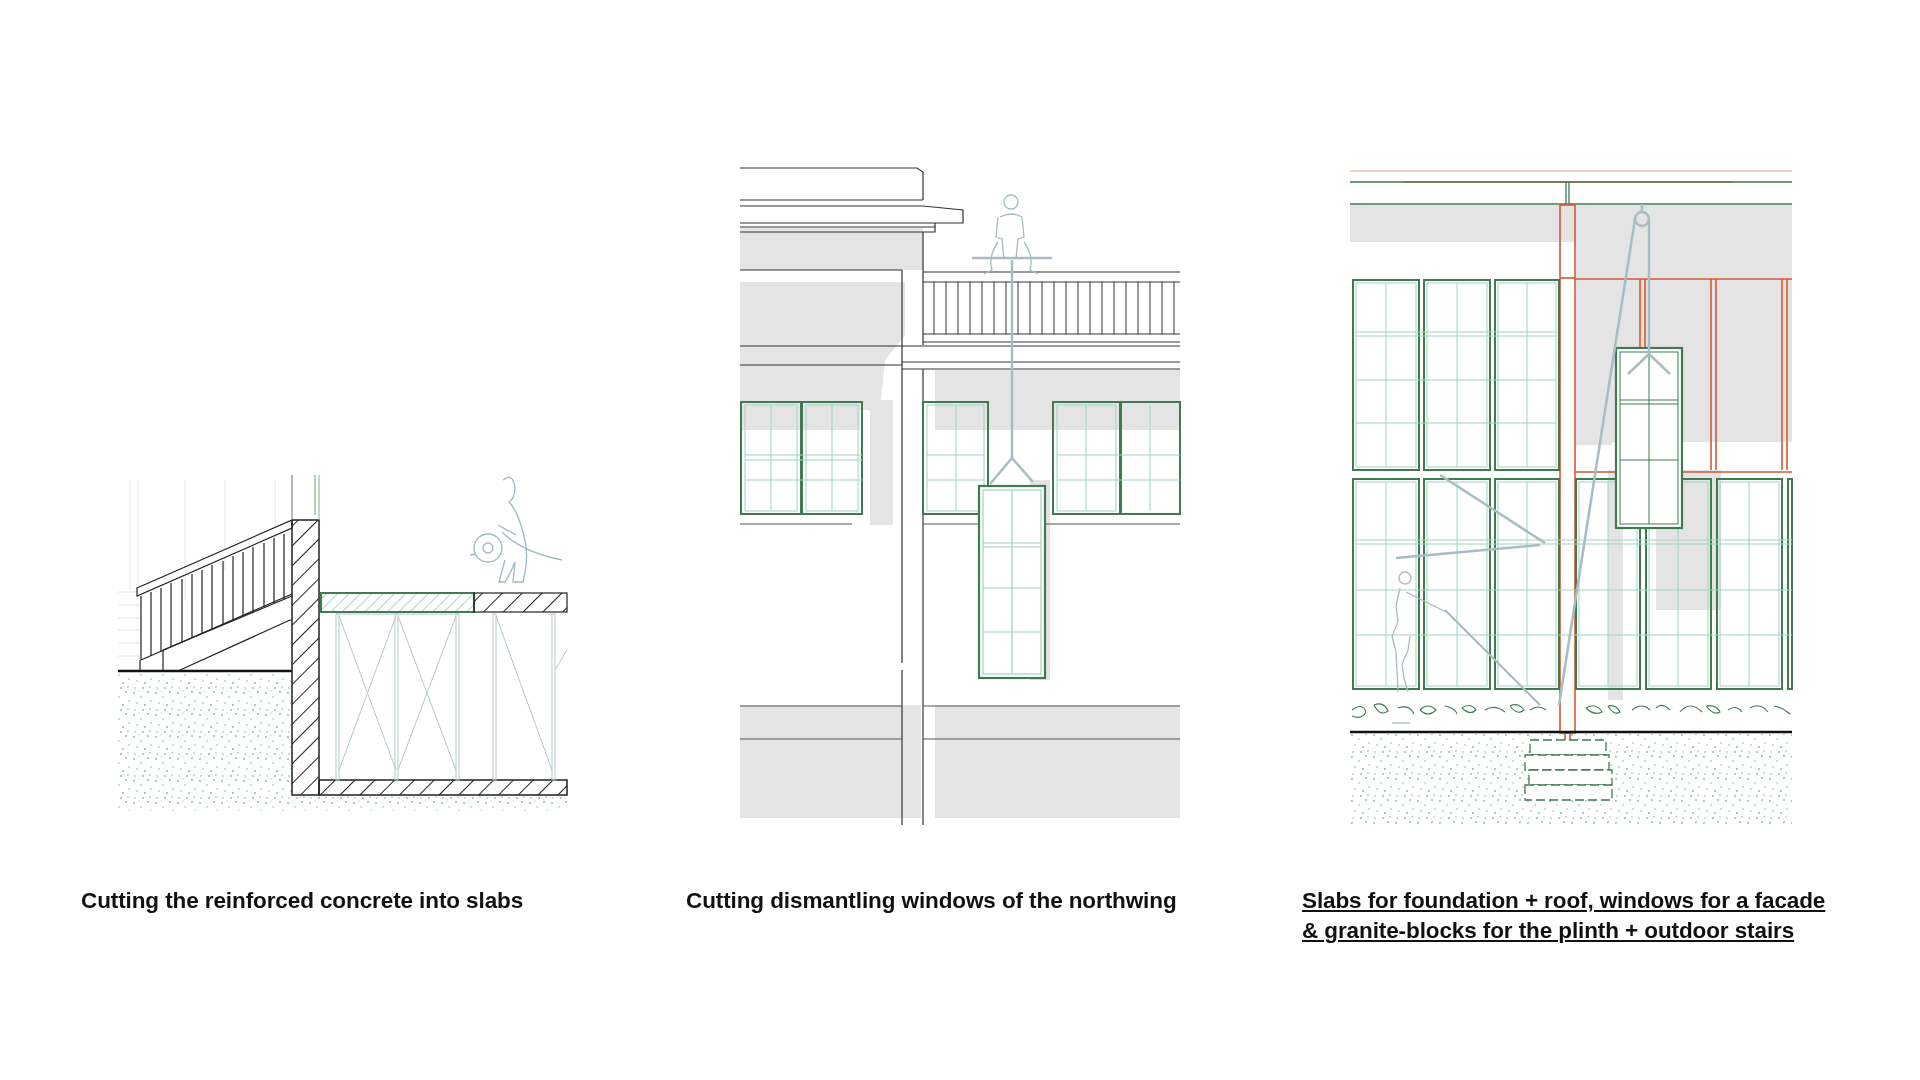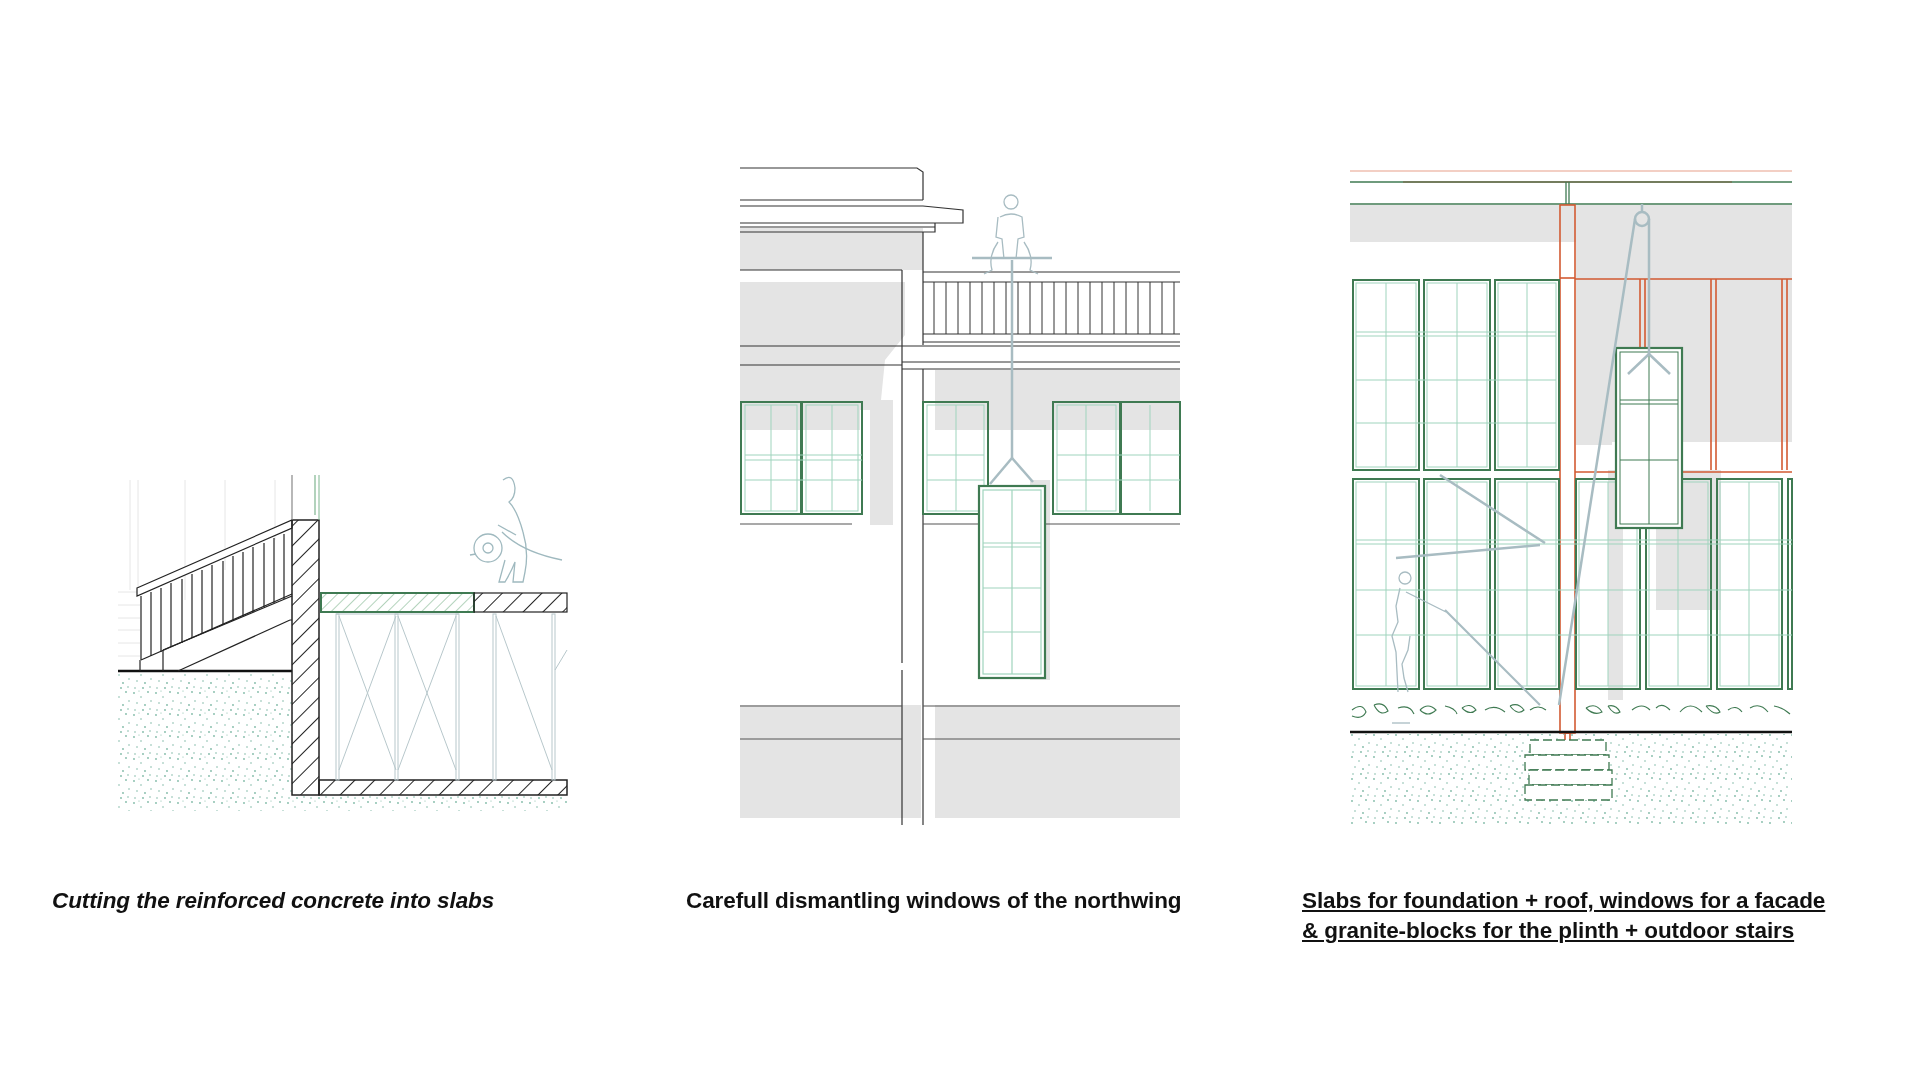--- a/index.html
+++ b/index.html
@@ -105,21 +105,21 @@
     <g stroke="#9fb9bf" stroke-width="1.3" fill="none">
       <path d="M393,10 q10,-8 12,8 q0,10 -6,14 q8,8 14,30 q6,20 2,40 l-2,10 l-10,0 l2,-20 q-4,10 -10,20 l-6,0 l6,-22"></path>
       <circle cx="378" cy="78" r="14"></circle>
         <circle cx="378" cy="78" r="5"></circle>
       <line x1="360" y1="85" x2="366" y2="84"></line>
       <path d="M392,62 q20,20 60,28"></path>
       <path d="M388,55 l18,10"></path>
     </g>
   </svg>
 </div>
-<div class="caption" style="left:52px;top:886px;width:560px;font-style:italic;">Cutting the reinforced concrete into slabs</div>
+<div class="caption" style="left:81px;top:886px;width:560px;">Cutting the reinforced concrete into slabs</div>
 
 <div class="panel" style="left:730px;top:160px;width:470px;height:670px;">
   <svg width="470" height="670" viewBox="0 0 470 670">
 
     <g fill="#e4e4e4">
       <rect x="10" y="68" width="183" height="42"></rect>
       <polygon points="10,122 175,122 175,175 155,200 150,250 10,250"></polygon>
       <rect x="205" y="210" width="245" height="60"></rect>
       <rect x="140" y="240" width="23" height="125"></rect>
       <rect x="10" y="220" width="120" height="50"></rect>
@@ -230,21 +230,21 @@
       </g>
     </g>
 
     <g stroke="#a8bcc2" stroke-width="1.3" fill="none">
       <circle cx="281" cy="42" r="7"></circle>
       <path d="M270,57 q11,-6 22,0 l2,20 l-6,2 l-2,20 m-18,-42 l-2,20 l6,2 l2,20"></path>
       <path d="M268,82 q-10,14 -6,28 l-8,4 m40,-32 q10,14 6,28 l8,4"></path>
     </g>
   </svg>
 </div>
-<div class="caption" style="left:686px;top:886px;width:560px;">Carefull dismantling windows of the northwing</div>
+<div class="caption" style="left:686px;top:886px;width:560px;">Cutting dismantling windows of the northwing</div>
 
 <div class="panel" style="left:1350px;top:160px;width:470px;height:670px;">
   <svg width="470" height="670" viewBox="0 0 470 670">
     <defs>
       <pattern id="soil3" width="22" height="22" patternUnits="userSpaceOnUse">
         <circle cx="2" cy="3" r="0.9" fill="#7fb9a5"></circle>
           <circle cx="9" cy="7" r="0.8" fill="#7fb9a5"></circle>
         <circle cx="16" cy="2" r="0.9" fill="#7fb9a5"></circle>
           <circle cx="5" cy="13" r="0.8" fill="#7fb9a5"></circle>
         <circle cx="13" cy="15" r="0.9" fill="#7fb9a5"></circle>

